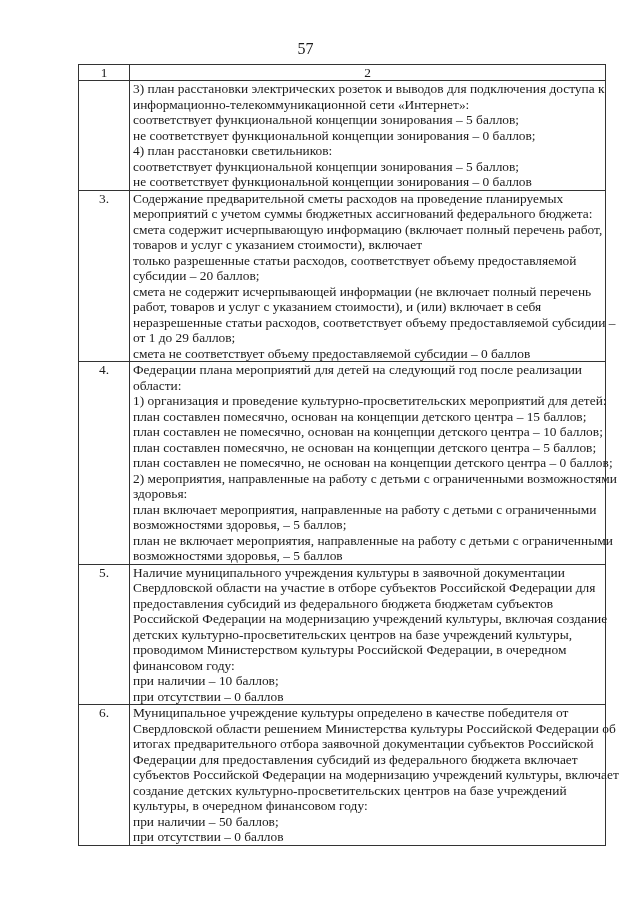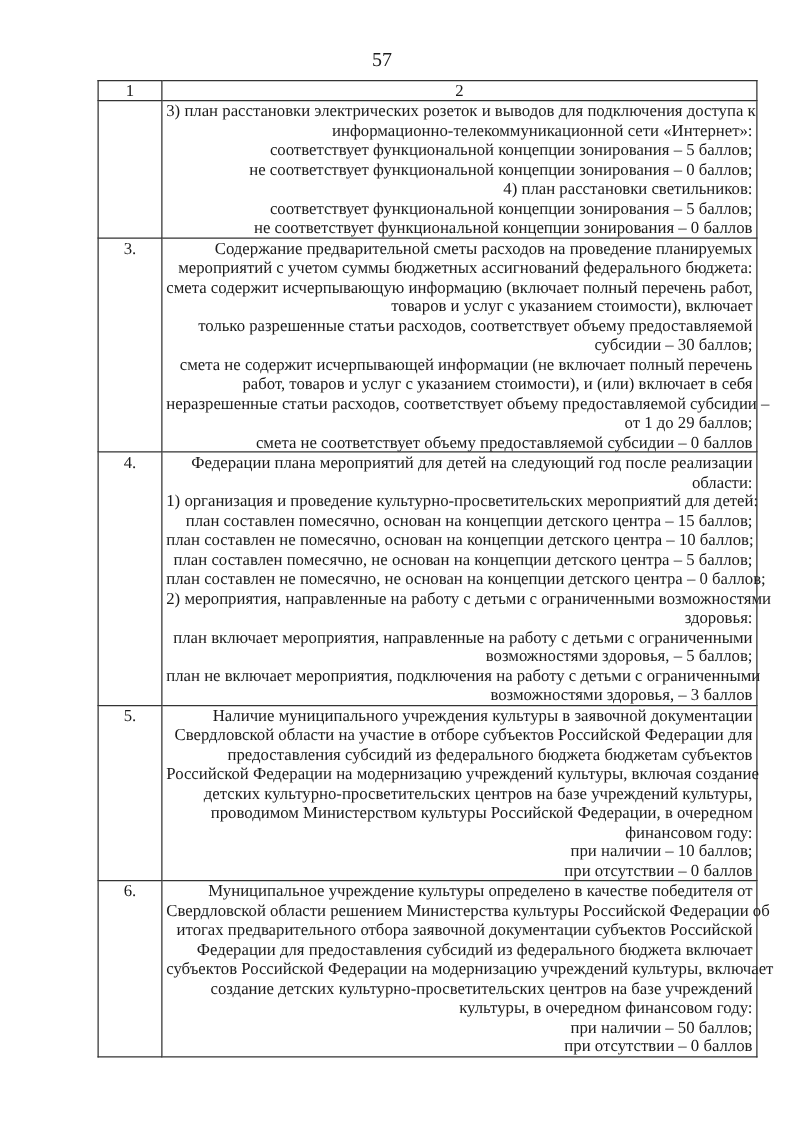--- a/index.html
+++ b/index.html
@@ -44,21 +44,20 @@
       text-align: center;
     }
     tr.head td {
       text-align: center;
       height: 15px;
       line-height: 15px;
     }
     td.col-text .line {
       display: block;
       white-space: nowrap;
-      text-align: right;
     }
     tr.r-cont td { height: 108px; }
     tr.r3 td { height: 155px; }
     tr.r4 td { height: 201px; }
     tr.r5 td { height: 135px; }
     tr.r6 td { height: 139px; }
     td.col-num .num {
       display: block;
       padding-top: 0px;
     }
@@ -93,21 +92,21 @@
   <tr class="r3">
     <td class="col-num">
           <span class="num">3.</span>
         </td>
     <td class="col-text">
       <span class="line">Содержание предварительной сметы расходов на проведение планируемых</span>
       <span class="line">мероприятий с учетом суммы бюджетных ассигнований федерального бюджета:</span>
       <span class="line">смета содержит исчерпывающую информацию (включает полный перечень работ,</span>
       <span class="line">товаров и услуг с указанием стоимости), включает</span>
       <span class="line">только разрешенные статьи расходов, соответствует объему предоставляемой</span>
-      <span class="line">субсидии – 30 баллов;</span>
+      <span class="line">субсидии – 20 баллов;</span>
       <span class="line">смета не содержит исчерпывающей информации (не включает полный перечень</span>
       <span class="line">работ, товаров и услуг с указанием стоимости), и (или) включает в себя</span>
       <span class="line">неразрешенные статьи расходов, соответствует объему предоставляемой субсидии –</span>
       <span class="line">от 1 до 29 баллов;</span>
       <span class="line">смета не соответствует объему предоставляемой субсидии – 0 баллов</span>
     </td>
   </tr>
 
   <tr class="r4">
     <td class="col-num">
@@ -118,22 +117,22 @@
       <span class="line">области:</span>
       <span class="line">1) организация и проведение культурно-просветительских мероприятий для детей:</span>
       <span class="line">план составлен помесячно, основан на концепции детского центра – 15 баллов;</span>
       <span class="line">план составлен не помесячно, основан на концепции детского центра – 10 баллов;</span>
       <span class="line">план составлен помесячно, не основан на концепции детского центра – 5 баллов;</span>
       <span class="line">план составлен не помесячно, не основан на концепции детского центра – 0 баллов;</span>
       <span class="line">2) мероприятия, направленные на работу с детьми с ограниченными возможностями</span>
       <span class="line">здоровья:</span>
       <span class="line">план включает мероприятия, направленные на работу с детьми с ограниченными</span>
       <span class="line">возможностями здоровья, – 5 баллов;</span>
-      <span class="line">план не включает мероприятия, подключения на работу с детьми с ограниченными</span>
-      <span class="line">возможностями здоровья, – 3 баллов</span>
+      <span class="line">план не включает мероприятия, направленные на работу с детьми с ограниченными</span>
+      <span class="line">возможностями здоровья, – 5 баллов</span>
     </td>
   </tr>
 
   <tr class="r5">
     <td class="col-num">
           <span class="num">5.</span>
         </td>
     <td class="col-text">
       <span class="line">Наличие муниципального учреждения культуры в заявочной документации</span>
       <span class="line">Свердловской области на участие в отборе субъектов Российской Федерации для</span>

